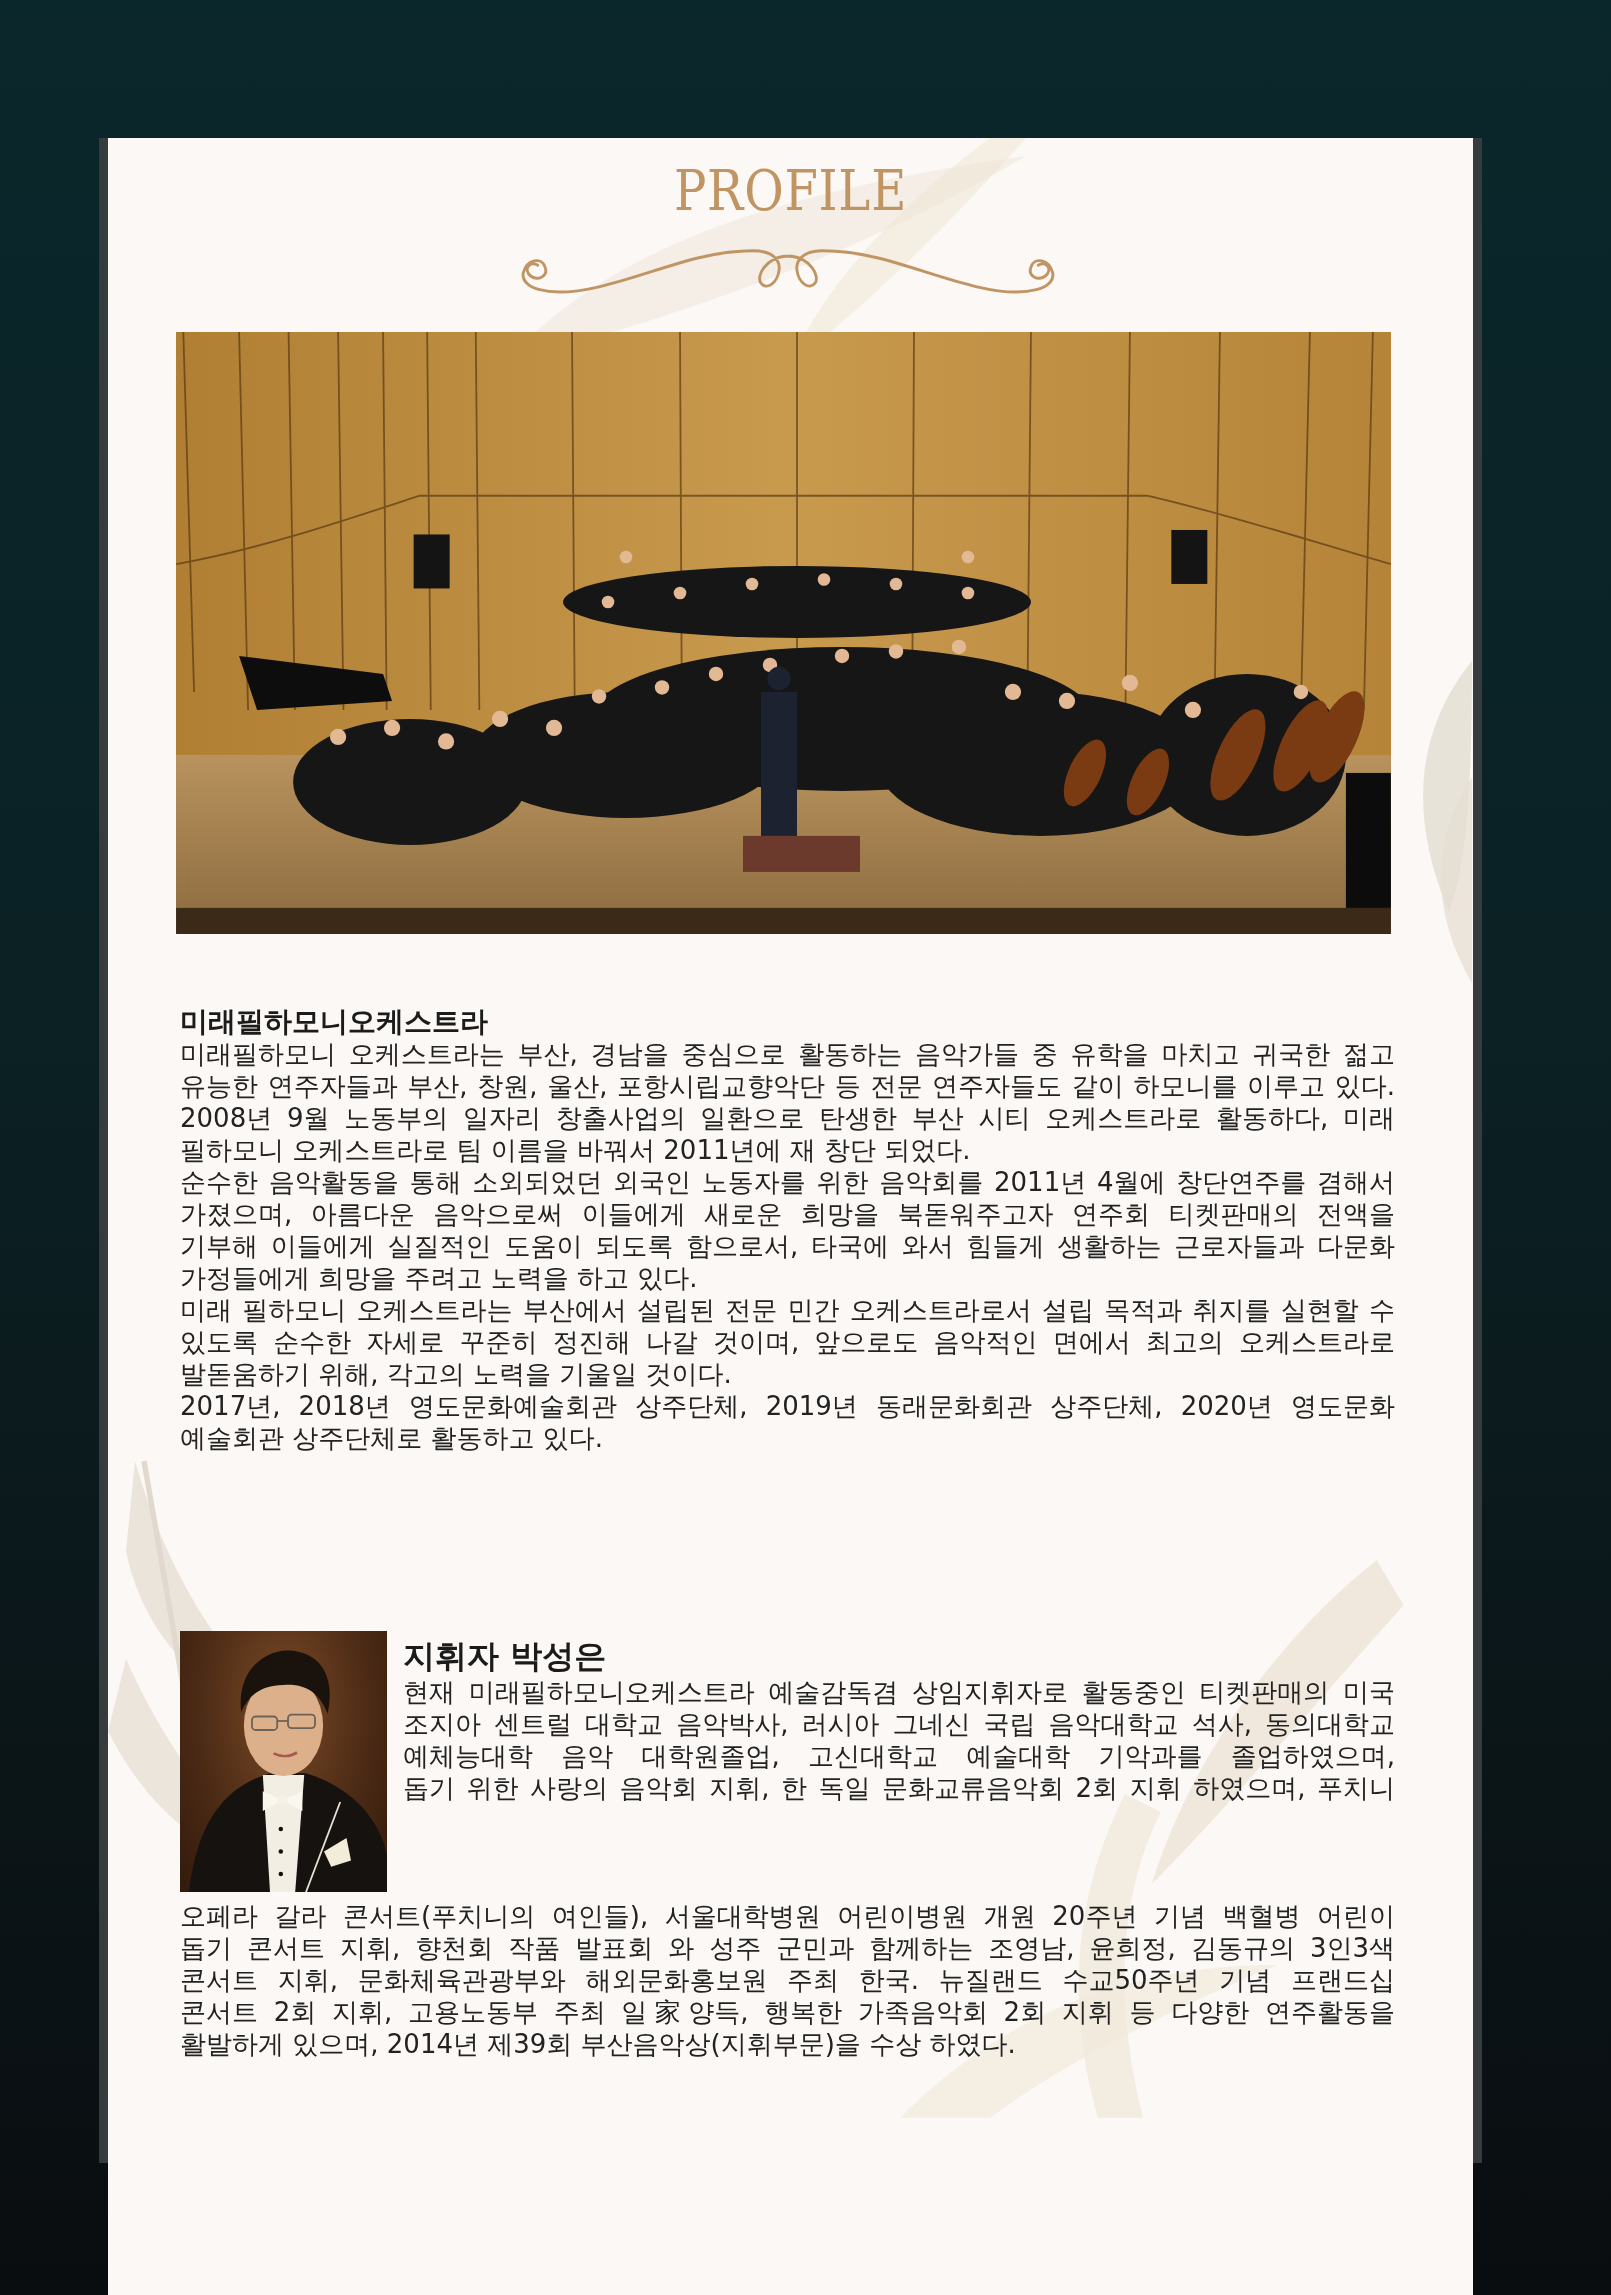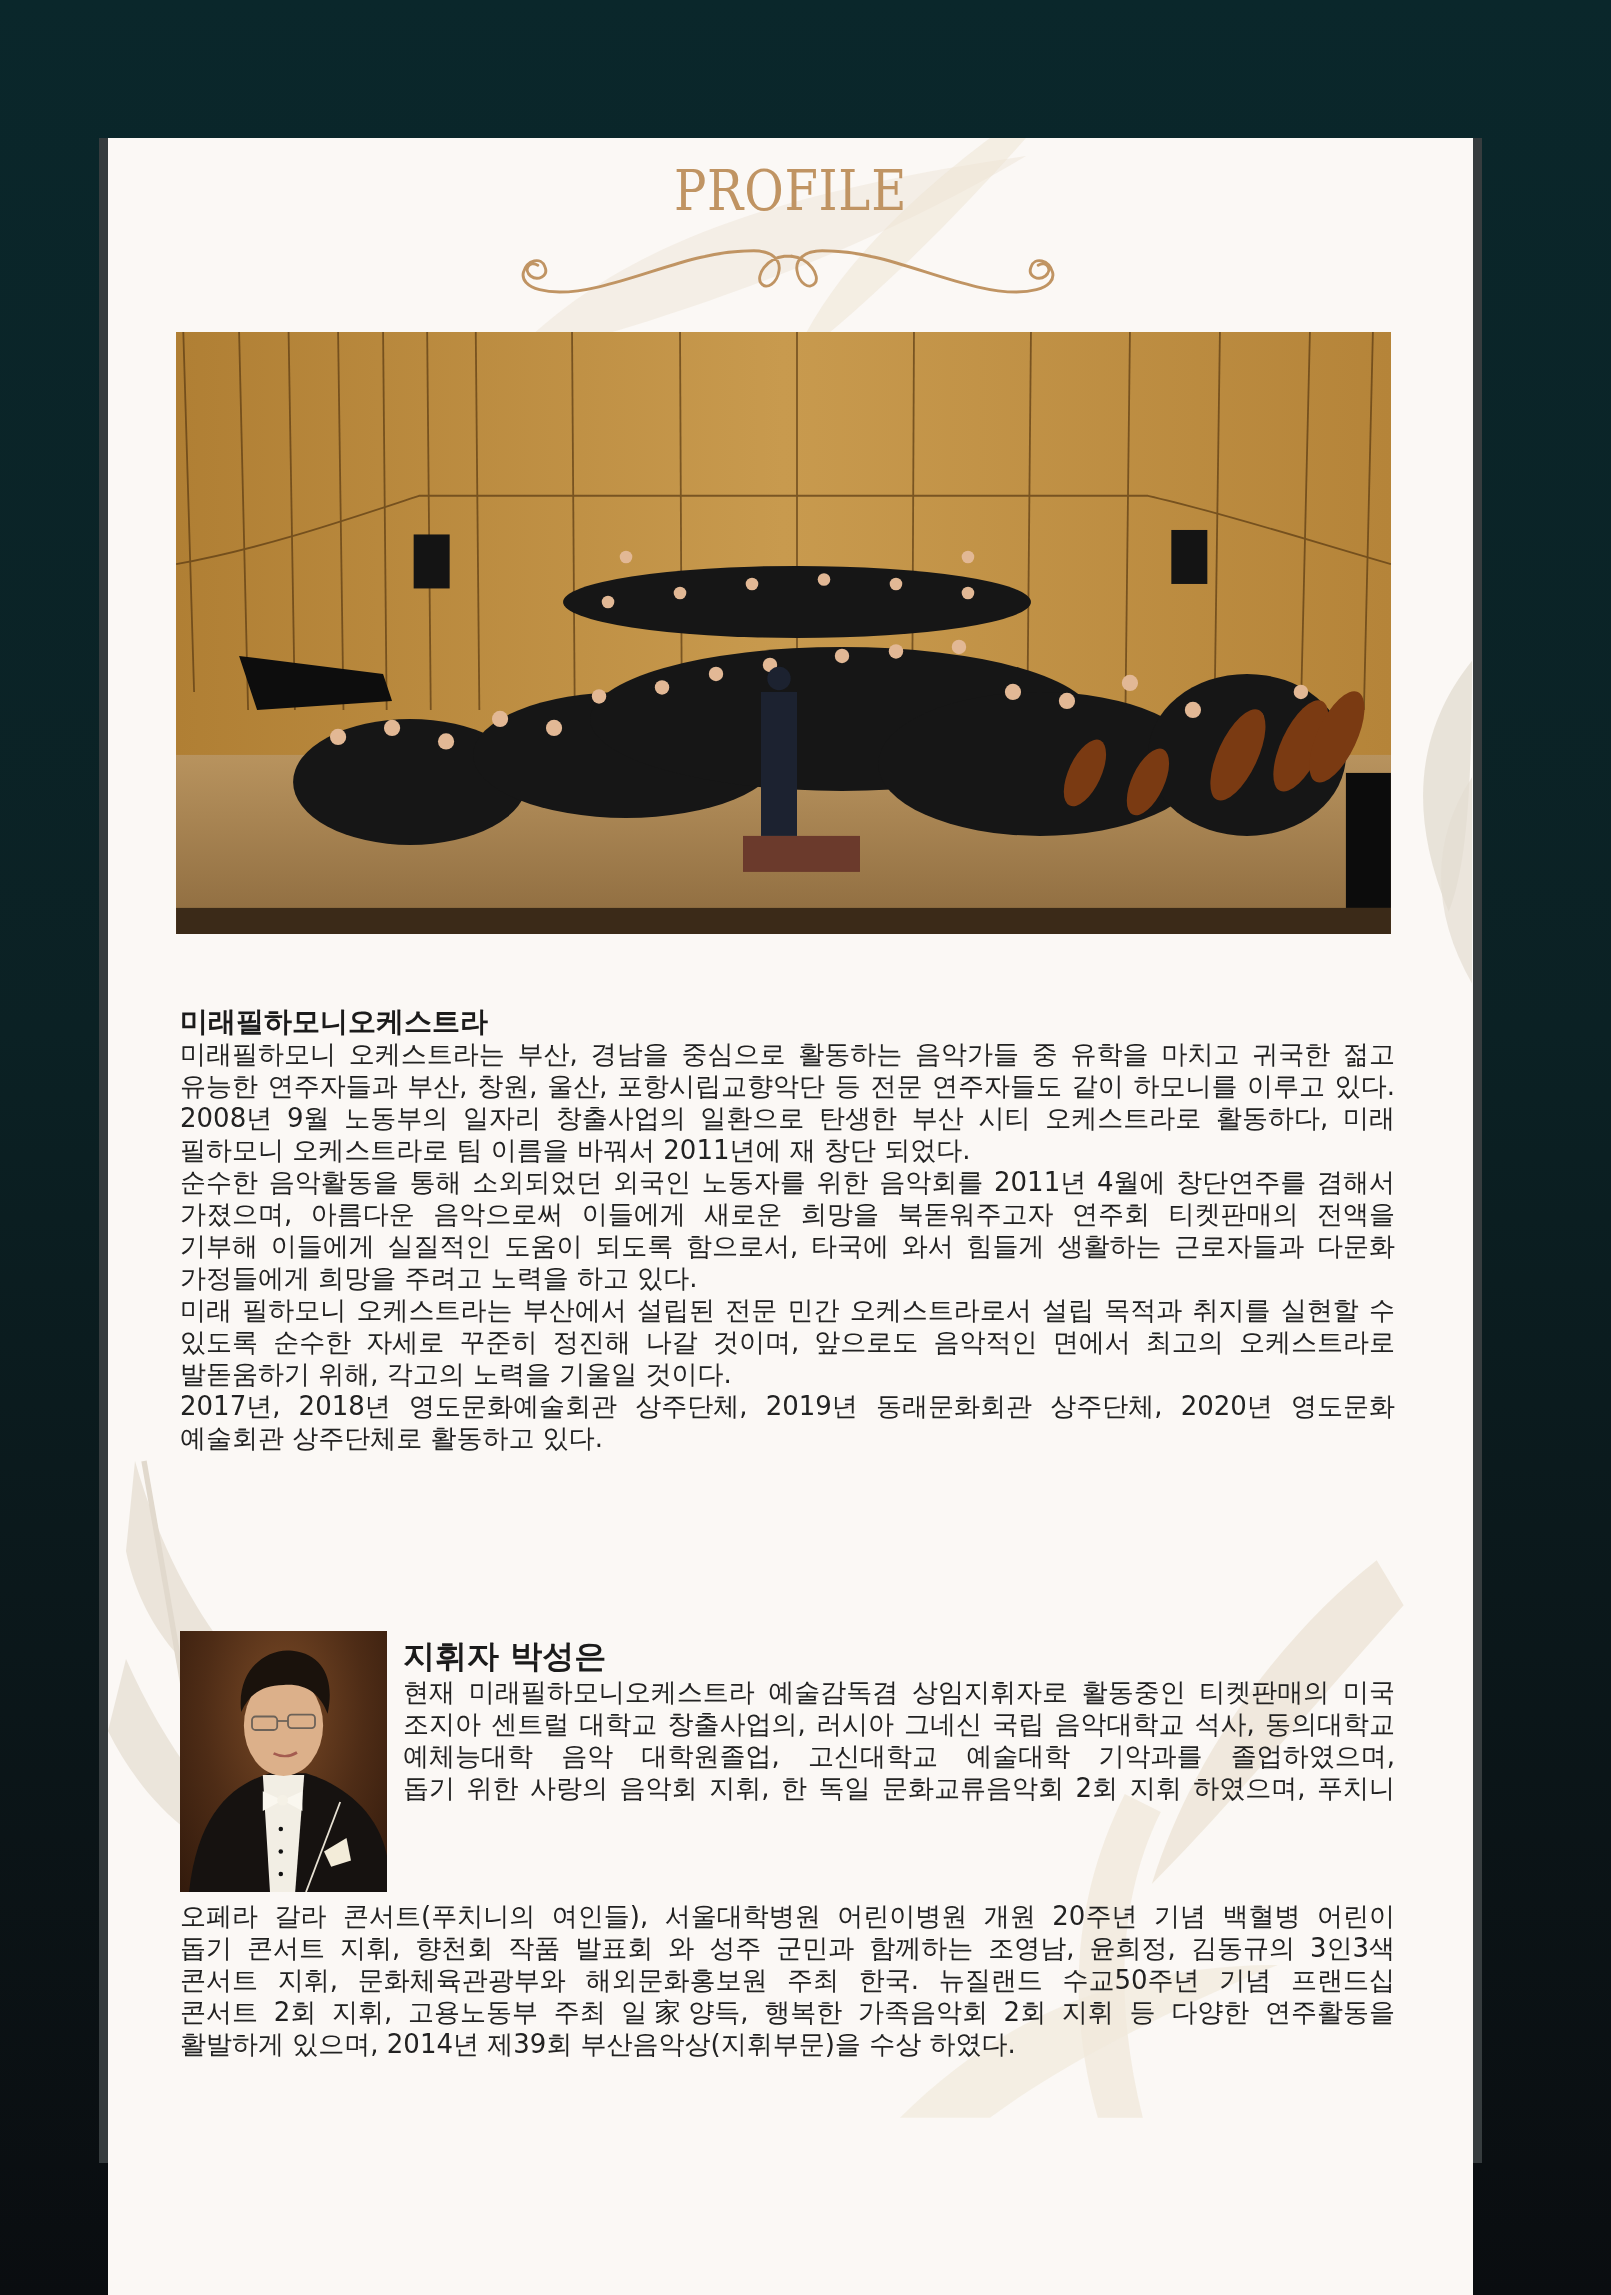--- a/index.html
+++ b/index.html
@@ -205,21 +205,21 @@
         <line x1="108" y1="100" x2="120" y2="100"></line>
       </g>
       <path d="M104 136 C 112 140, 122 140, 130 135" stroke="#a45c50" stroke-width="3" fill="none"></path>
     </svg>
   </div>
 
   <div id="cond-head">지휘자 박성은</div>
 
   <div class="text-block" id="cond-body-a">
     <div class="line">현재  미래필하모니오케스트라 예술감독겸 상임지휘자로 활동중인 티켓판매의 미국</div>
-    <div class="line">조지아 센트럴 대학교 창출사업의, 러시아 그네신 국립 음악대학교 석사, 동의대학교</div>
+    <div class="line">조지아 센트럴 대학교 음악박사, 러시아 그네신 국립 음악대학교 석사, 동의대학교</div>
     <div class="line">예체능대학  음악  대학원졸업,  고신대학교  예술대학  기악과를  졸업하였으며,</div>
     <div class="line">돕기 위한 사랑의 음악회 지휘, 한  독일 문화교류음악회 2회 지휘 하였으며, 푸치니</div>
   </div>
 
   <div class="text-block" id="cond-body-b">
     <div class="line">오페라 갈라 콘서트(푸치니의 여인들), 서울대학병원 어린이병원 개원 20주년 기념 백혈병 어린이</div>
     <div class="line">돕기 콘서트 지휘, 향천회 작품 발표회 와 성주 군민과 함께하는 조영남, 윤희정, 김동규의 3인3색</div>
     <div class="line">콘서트 지휘, 문화체육관광부와 해외문화홍보원 주최 한국. 뉴질랜드 수교50주년 기념 프랜드십</div>
     <div class="line">콘서트 2회 지휘, 고용노동부 주최 일家양득, 행복한 가족음악회 2회 지휘 등 다양한 연주활동을</div>
     <div class="line last">활발하게 있으며,  2014년 제39회 부산음악상(지휘부문)을 수상 하였다.</div>

